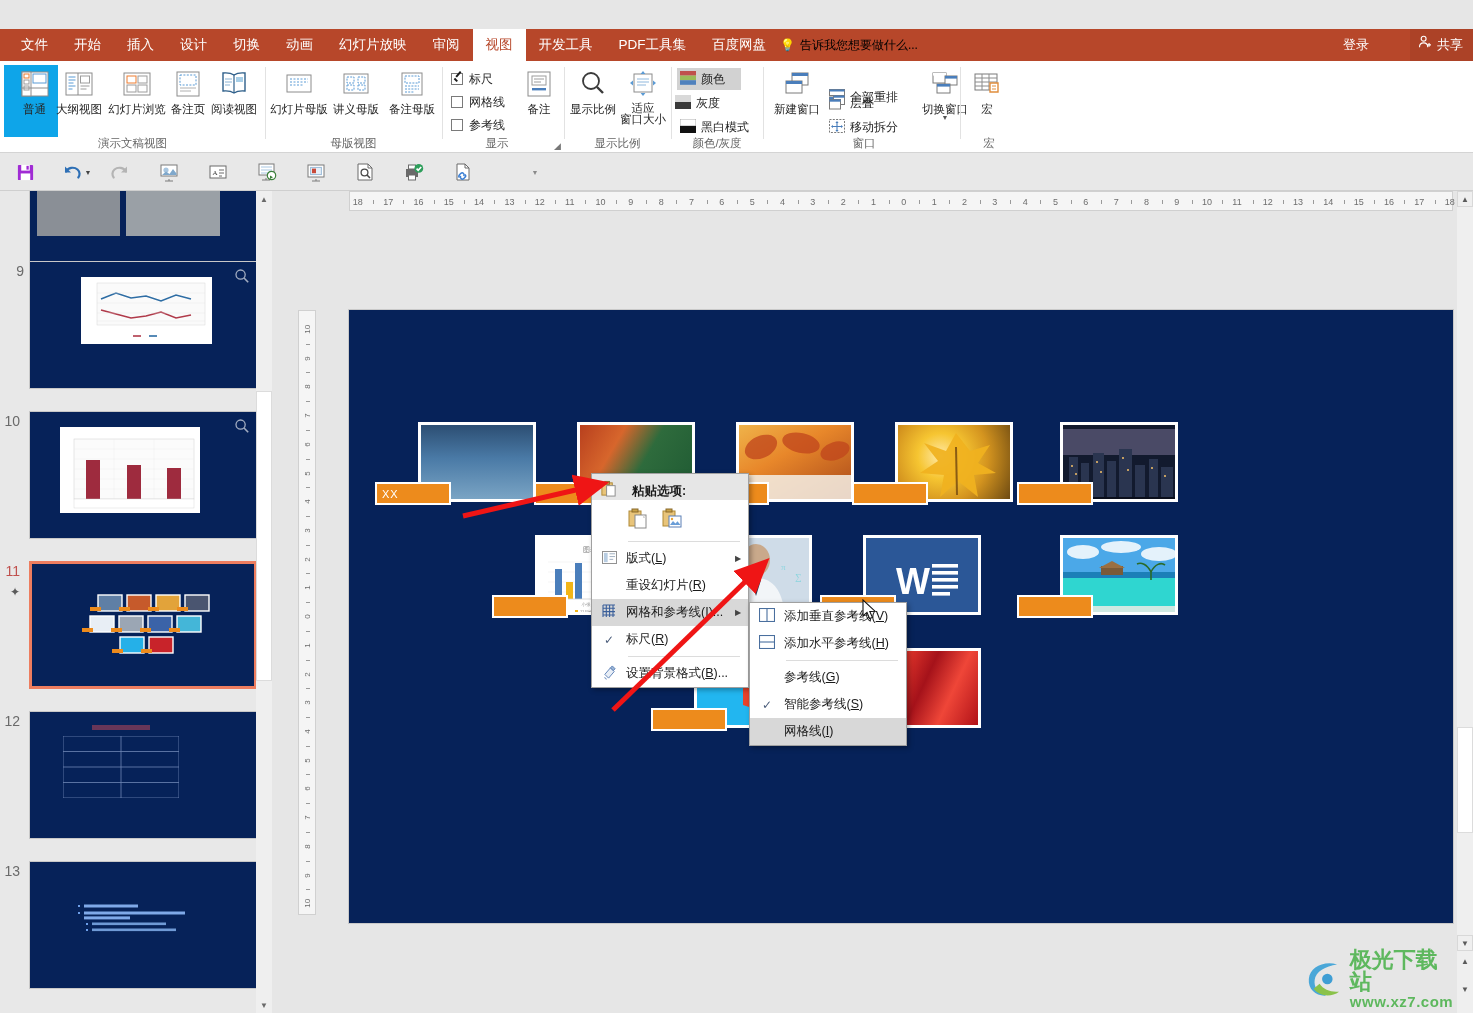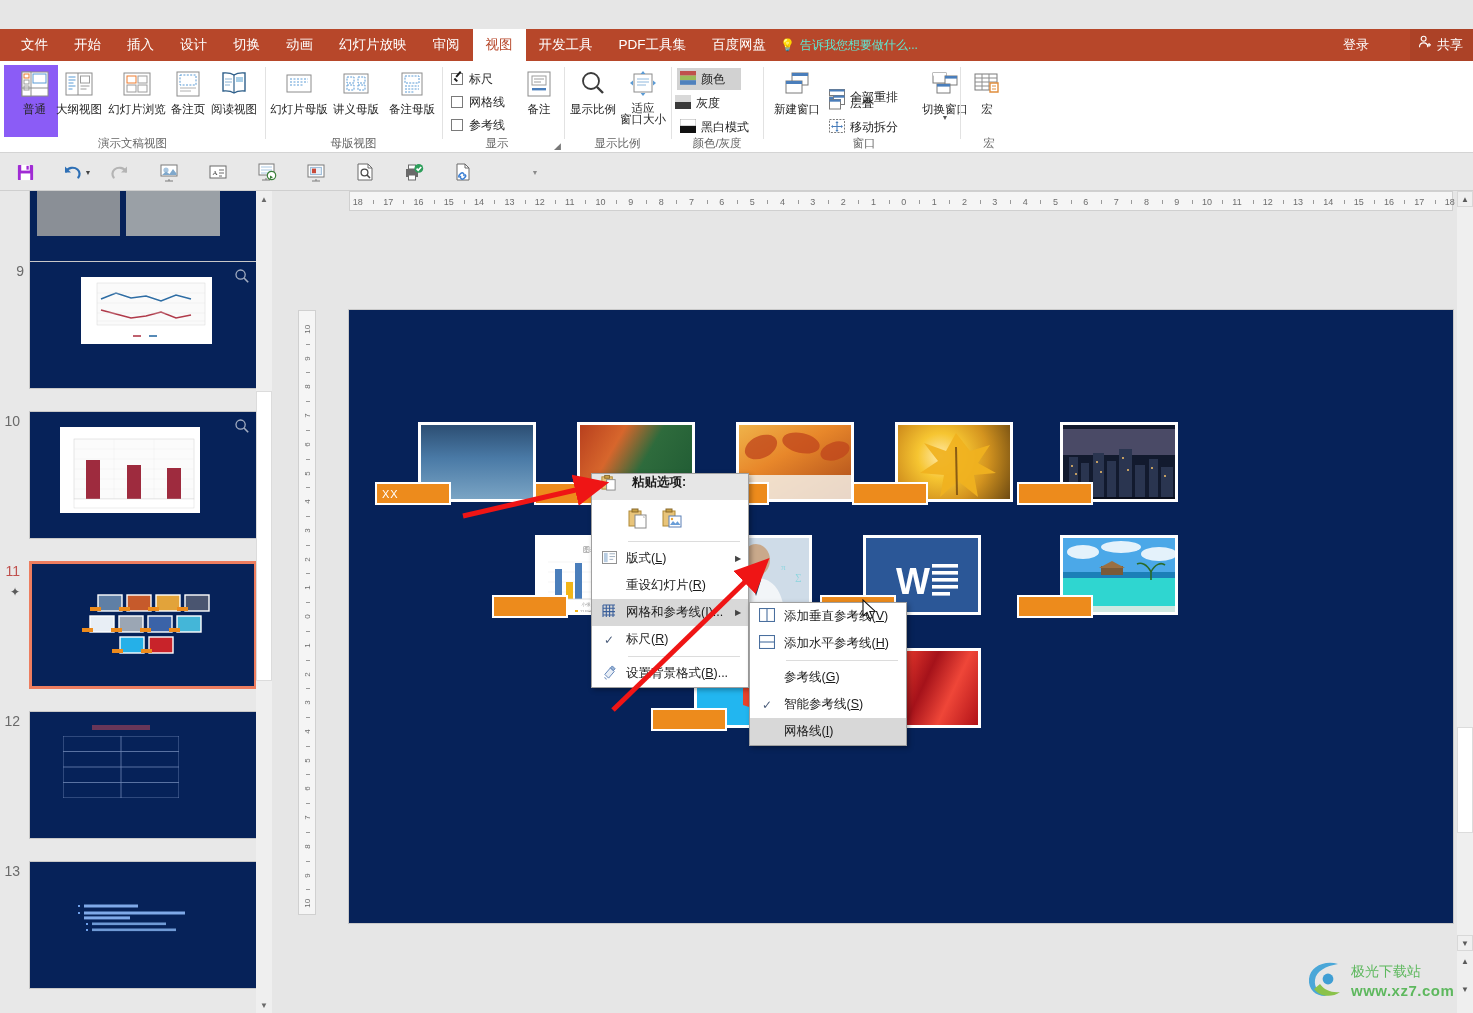--- a/index.html
+++ b/index.html
@@ -33,21 +33,21 @@
     background:#b7472a; color:#fff;
   }
   .tabs { position:absolute; left:8px; top:0; height:32px; display:flex; align-items:stretch; }
   .tab {
     padding:0 13px; height:32px; line-height:32px; font-size:13.5px; color:#ffffff;
     cursor:default; white-space:nowrap;
   }
   .tab.active { background:#ffffff; color:#b7472a; }
   .tellme {
     position:absolute; left:780px; top:0; height:32px; line-height:32px;
-    font-size:12px; color:#5eead4; white-space:nowrap;
+    font-size:12px; color:#000000; white-space:nowrap;
   }
   .tellme .bulb { display:inline-block; margin-right:5px; font-size:12px; }
   .signin {
     position:absolute; right:96px; top:0; height:32px; line-height:32px;
     font-size:13px; color:#fff; padding:0 8px; cursor:default;
   }
   .share {
     position:absolute; right:0px; top:0; height:32px; line-height:32px;
     font-size:13px; color:#fff; padding:0 10px 0 8px; cursor:default;
     background: rgba(0,0,0,.06);
@@ -63,21 +63,21 @@
   .rgroup .glabel {
     position:absolute; bottom:2px; left:0; width:100%; text-align:center;
     font-size:11.5px; color:#666; white-space:nowrap;
   }
   .rsep { position:absolute; top:6px; width:1px; height:72px; background:#e2e2e2; }
   .bigbtn {
     position:absolute; top:4px; width:54px; height:72px;
     display:flex; flex-direction:column; align-items:center; justify-content:flex-start;
     font-size:11.5px; color:#262626; text-align:center; cursor:default; padding-top:3px;
   }
-  .bigbtn.sel { background:#8b5cf6;padding-left:7px; }
+  .bigbtn.sel { background:#0ea5e9;padding-left:7px; }
   .bigbtn .lbl { margin-top:3px; line-height:12px; }
   .ico { width:32px; height:32px; position:relative; }
 
   .chkrow {
     position:absolute; height:20px; display:flex; align-items:center;
     font-size:12px; color:#262626; cursor:default; white-space:nowrap;
   }
   .chkbox {
     width:12px; height:12px; border:1px solid #7a7a7a; background:#fff;
     margin-right:6px; position:relative; flex:0 0 auto;
@@ -168,21 +168,21 @@
   .pic { position:absolute; border:3px solid #ffffff; background:#27344a; overflow:hidden; }
   .tagbox { position:absolute; background:#ed8b1c; border:2px solid #ffffff;
             color:#fff; font-size:11px; display:flex; align-items:center; padding-left:5px;
             letter-spacing:1px; }
 
   
   .ctxmenu {
     position:absolute; background:#ffffff; border:1px solid #a0a0a0;
     box-shadow:2px 2px 5px rgba(0,0,0,.32); font-size:12.5px; color:#1a1a1a; z-index:40;
   }
-  .ctxhdr { height:26px; display:flex; align-items:flex-start; background:#e6e6e6; }
+  .ctxhdr { height:26px; display:flex; align-items:flex-end; background:#e6e6e6; }
   .ctxhdr .ctxlbl { margin-left:40px; font-weight:bold; font-size:12.5px; }
   .ctxrow {
     height:27px; display:flex; align-items:center; cursor:default; position:relative;
   }
   .ctxrow.hl { background:#d8d8d8; }
   .ctxrow .ctxicon { width:34px; text-align:center; flex:0 0 auto; font-size:12px; color:#4a5c7a; }
   .ctxrow .ctxtext { flex:1 1 auto; }
   .ctxrow .arrow { width:20px; text-align:center; font-size:8px; color:#444; }
   .ctxsep { height:1px; background:#dcdcdc; margin:3px 8px 3px 36px; }
   .pasteicons { height:38px; display:flex; align-items:center; padding-left:34px; gap:8px; }
@@ -199,21 +199,21 @@
      background:#efefef; border:1px solid #d8d8d8;}
   .vsb .grip { position:absolute; left:0; width:16px; background:#fff; border:1px solid #dcdcdc; }
   .vsb .dbl { position:absolute; left:0; width:16px; height:16px;
      display:flex; align-items:center; justify-content:center; font-size:8px; color:#5a5a5a; }
 
   
   .watermark {
     position:absolute; right:16px; bottom:8px; width:155px; height:52px;
     display:flex; align-items:center; z-index:55;
   }
-  .wm-text { font-size:14px; font-weight:normal; color:#5eb85e; line-height:22px; }
+  .wm-text { font-size:22px; font-weight:bold; color:#5eb85e; line-height:22px; }
   .wm-sub { font-size:15px; font-weight:bold; color:#5eb85e; letter-spacing:.5px; }
 </style>
 </head>
 <body>
 
 <div id="app">
 
 
   <div class="tabstrip">
     <div class="tabs">

